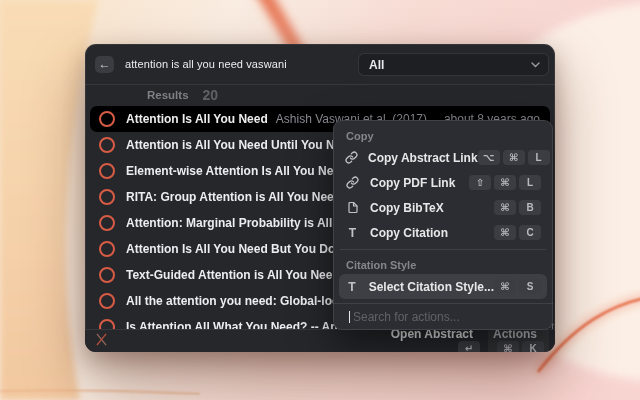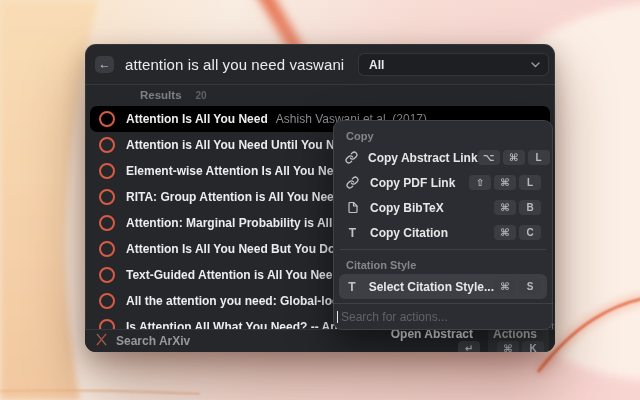--- a/index.html
+++ b/index.html
@@ -11,30 +11,30 @@
   .window{position:absolute;left:85px;top:44px;width:470px;height:308px;z-index:2;
     background:#26272b;border-radius:11px;
     box-shadow:0 0 0 1px rgba(255,255,255,.07) inset,0 30px 60px rgba(70,30,15,.40),0 8px 22px rgba(70,30,15,.30);
     overflow:hidden;}
 
   
   .searchbar{position:absolute;left:0;top:0;right:0;height:40px;display:flex;align-items:center;
     border-bottom:1px solid rgba(255,255,255,.08);}
   .back-btn{margin-left:10px;width:19px;height:17px;border-radius:5px;background:#3b3c41;
     display:flex;align-items:center;justify-content:center;color:#d6d6d9;font-size:12px;cursor:default;}
-  .query{margin-left:11px;color:#ececee;font-size:15px;letter-spacing:.1px;flex:1;white-space:nowrap;overflow:hidden;}
+  .query{margin-left:11px;color:#ececee;font-size:11px;letter-spacing:.1px;flex:1;white-space:nowrap;overflow:hidden;}
   .dropdown{position:absolute;right:6px;top:9px;width:191px;height:23px;background:#1e1f23;
     border:1px solid rgba(255,255,255,.10);border-radius:6px;display:flex;align-items:center;box-sizing:border-box;}
   .dropdown .dd-label{margin-left:10px;color:#e9e9eb;font-size:12px;font-weight:700;}
   .dropdown .chev{margin-left:auto;margin-right:8px;color:#9a9aa0;display:flex;}
 
   
   .results-header{position:absolute;left:0;top:40px;right:0;height:22px;display:flex;align-items:center;}
-  .results-label{margin-left:11px;color:#7f7f86;font-size:11.5px;font-weight:600;padding-left:44px;}
-  .results-count{margin-left:14px;color:#606067;font-size:10px;font-weight:600;}
+  .results-label{margin-left:18px;color:#7f7f86;font-size:11.5px;font-weight:600;padding-left:44px;}
+  .results-count{margin-left:14px;color:#606067;font-size:14px;font-weight:600;}
 
   
   .list{position:absolute;left:0;top:60px;right:0;bottom:22px;overflow:hidden;}
   .row{position:relative;height:26px;margin:0 5px;border-radius:7px;display:flex;align-items:center;}
   .row:first-child{margin-top:2px;}
   .row.selected{background:#000000;}
   .ring-icon{flex:0 0 auto;width:12px;height:12px;border:2px solid #d85b45;border-radius:50%;margin-left:9px;}
   .row .title{margin-left:11px;color:#ededef;font-size:12px;font-weight:600;white-space:nowrap;}
   .row .author{margin-left:8px;color:#8b8b92;font-size:12px;white-space:nowrap;text-align:center;}
   .row .time{position:absolute;right:10px;color:#8b8b92;font-size:12px;white-space:nowrap;}
@@ -59,21 +59,21 @@
     box-shadow:0 0 0 1px rgba(255,255,255,.10) inset,0 14px 40px rgba(0,0,0,.55);
     display:flex;flex-direction:column;overflow:hidden;}
   .menu-body{padding:5px 6px 4px 6px;}
   .menu-header{padding:5px 7px 3px 7px;color:#85858c;font-size:11px;font-weight:600;}
   .menu-item{height:25px;border-radius:6px;display:flex;align-items:center;padding:0 6px;}
   .menu-item.selected{background:#3e3f45;}
   .mi-icon{width:15px;display:flex;align-items:center;justify-content:center;color:#c2c2c7;}
   .mi-label{margin-left:10px;color:#e7e7e9;font-size:12px;font-weight:600;white-space:nowrap;}
   .mi-keys{margin-left:auto;display:flex;}
   .menu-divider{height:1px;background:rgba(255,255,255,.09);margin:4px 1px;}
-  .menu-search{border-top:1px solid rgba(255,255,255,.09);height:26px;display:flex;align-items:center;padding:0 4px;}
+  .menu-search{border-top:1px solid rgba(255,255,255,.09);height:26px;display:flex;align-items:center;padding:0 16px;}
   .caret{width:1px;height:12px;background:#e8e8ea;margin-right:3px;}
   .menu-search .placeholder{color:#616269;font-size:12px;}
   .ticon{font-size:12px;font-weight:600;color:#c2c2c7;}
 </style>
 </head>
 <body>
 
 <div class="stage">
 
   <svg class="bg" width="640" height="400" viewBox="0 0 640 400">
@@ -133,20 +133,21 @@
     <div class="results-header">
       <span class="results-label">Results</span>
       <span class="results-count">20</span>
     </div>
 
     <div class="list" id="results-list">
   <div class="row selected">
     <span class="ring-icon"></span>
     <span class="title">Attention Is All You Need</span>
     <span class="author">Ashish Vaswani et al. (2017)</span>
+    <span class="time">about 8 years ago</span>
   </div>
 
   <div class="row">
     <span class="ring-icon"></span>
     <span class="title">Attention is All You Need Until You Need Retention</span>
     <span class="author">M. M</span>
     <span class="time"></span>
   </div>
 
   <div class="row">
@@ -200,21 +201,20 @@
 </div>
 
     <div class="footer">
       <div class="app-chip">
         <span>
           <svg width="13" height="13" viewBox="0 0 14 14">
             <path d="M2.5 1.5 L11.5 12.5" stroke="#8c6258" stroke-width="1.6" stroke-linecap="round"></path>
             <path d="M11.5 1.5 L2.5 12.5" stroke="#b14e3c" stroke-width="1.6" stroke-linecap="round"></path>
           </svg>
         </span>
-        <span class="app-label">Search ArXiv</span>
       </div>
       <div class="spacer"></div>
       <div class="hint">
         <span class="hint-label">Open Abstract</span>
         <span class="mi-keys" id="primary-keys">
             <span class="key">↵</span>
           </span>
       </div>
       <div class="hint secondary">
         <span class="hint-label">Actions</span>

